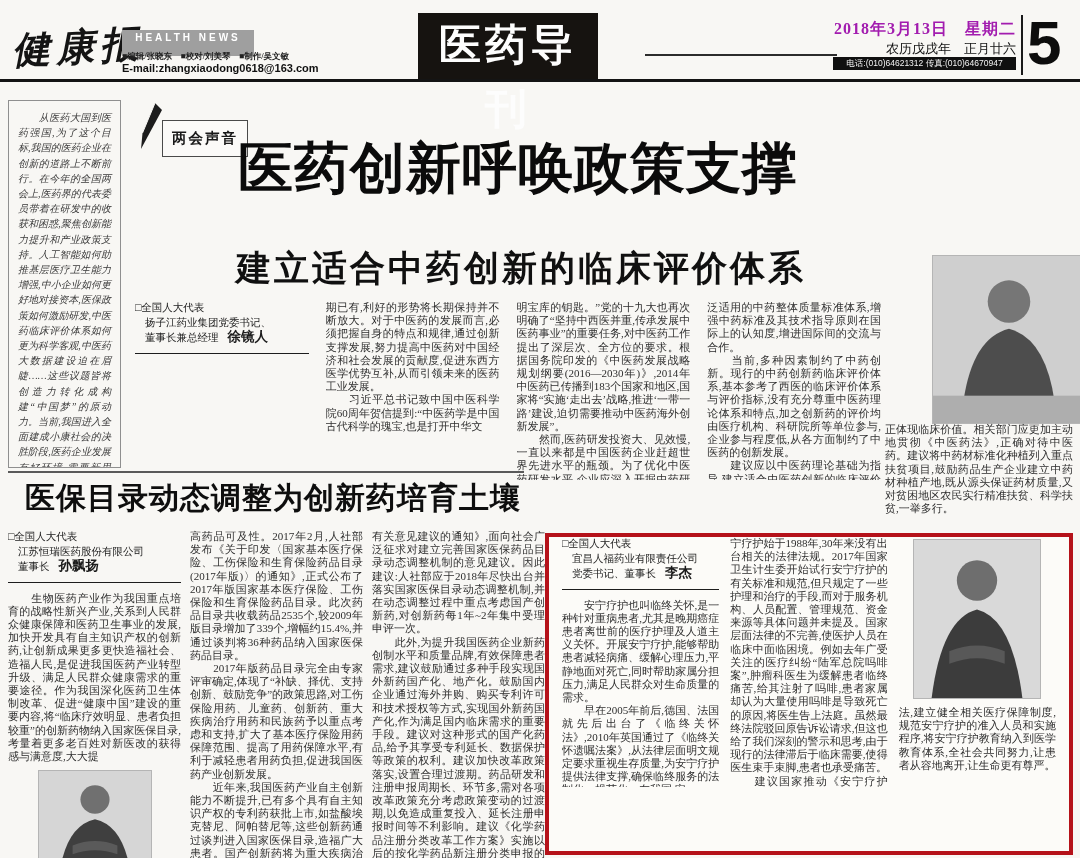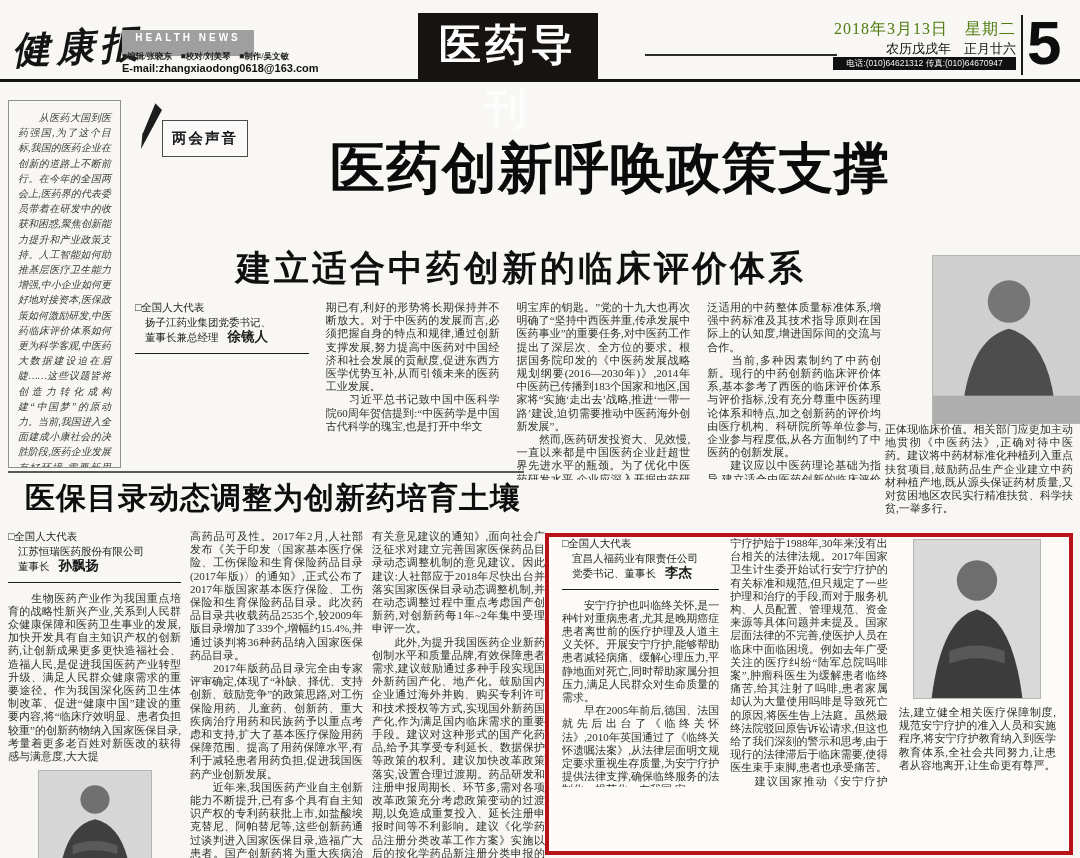--- a/index.html
+++ b/index.html
@@ -14,42 +14,42 @@
   .brand-en{left:122px;top:30px;width:132px;height:26px;background:#9f9f9f;color:#fff;
             font-family:"Liberation Sans",sans-serif;font-weight:bold;font-size:10px;
             letter-spacing:3px;text-align:center;line-height:15px;}
   .staff{left:122px;top:51px;font-size:8.5px;font-weight:bold;color:#222;}
   .email{left:122px;top:62px;font-size:11px;font-weight:bold;color:#111;
          font-family:"Liberation Sans",sans-serif;}
   .section-box{left:418px;top:13px;width:180px;height:67px;background:#161310;color:#fdfdfd;
                font-family:"Liberation Sans",sans-serif;font-weight:900;font-size:42px;
                text-align:center;line-height:64px;letter-spacing:4px;}
   .deco-line{left:645px;top:54px;width:192px;height:2px;background:#2c2c2c;}
-  .date1{right:64px;top:19px;font-size:16px;font-weight:normal;letter-spacing:1px;color:#4d7c0f;}
+  .date1{right:64px;top:19px;font-size:16px;font-weight:bold;letter-spacing:1px;color:#a21caf;}
   .date2{right:64px;top:40px;font-size:13px;color:#111;}
   .contact-bar{left:833px;top:57px;width:183px;height:13px;background:#101010;color:#f3f3f3;
                font-size:8.5px;text-align:center;line-height:13px;font-family:"Liberation Sans",sans-serif;}
   .vsep{left:1021px;top:15px;width:2px;height:60px;background:#1a1a1a;}
   .pageno{left:1027px;top:14px;font-size:62px;font-weight:900;line-height:58px;
           font-family:"Liberation Sans",sans-serif;color:#0d0d0d;}
   .hrule{left:0;top:79px;width:1080px;height:3px;background:#141414;}
 
   
   .editorial{left:8px;top:100px;width:113px;height:368px;border:1.5px solid #8f8f8f;
              padding:9px 9px;overflow:hidden;background:#f8f7f4;}
   .editorial p{margin:0;font-style:italic;font-size:10px;line-height:15.2px;
                text-align:justify;white-space:pre-line;color:#3a3a3a;}
 
   
   .tag{left:138px;top:102px;width:120px;height:52px;}
   .tag .pen{position:absolute;left:0;top:0;width:26px;height:48px;}
   .tag-label{position:absolute;left:24px;top:18px;border:1.5px solid #4a4a4a;background:#fbfaf8;
              padding:8px 9px;font-size:14.5px;font-weight:700;letter-spacing:2px;
              font-family:"Liberation Sans",sans-serif;color:#191919;}
-  .main-headline{left:238px;top:132px;width:652px;margin:0;text-align:right;font-size:55px;
+  .main-headline{left:238px;top:132px;width:652px;margin:0;text-align:left;font-size:55px;
                  font-weight:900;letter-spacing:1px;font-family:"Liberation Sans",sans-serif;color:#0b0b0b;}
   .a1-headline{left:198px;top:245px;width:646px;margin:0;text-align:center;font-size:35px;
                font-weight:700;letter-spacing:3px;color:#101010;}
 
   
   .a1-cols{left:135px;top:301px;width:746px;height:179px;display:flex;gap:17px;overflow:hidden;}
   .a1-cols .col{flex:1;overflow:hidden;}
   .byline{font-size:10.5px;line-height:14.5px;border-bottom:1.5px solid #1d1d1d;
           padding-bottom:7px;margin-bottom:9px;color:#1c1c1c;}
   .byline .org,.byline .tn{padding-left:10px;}

